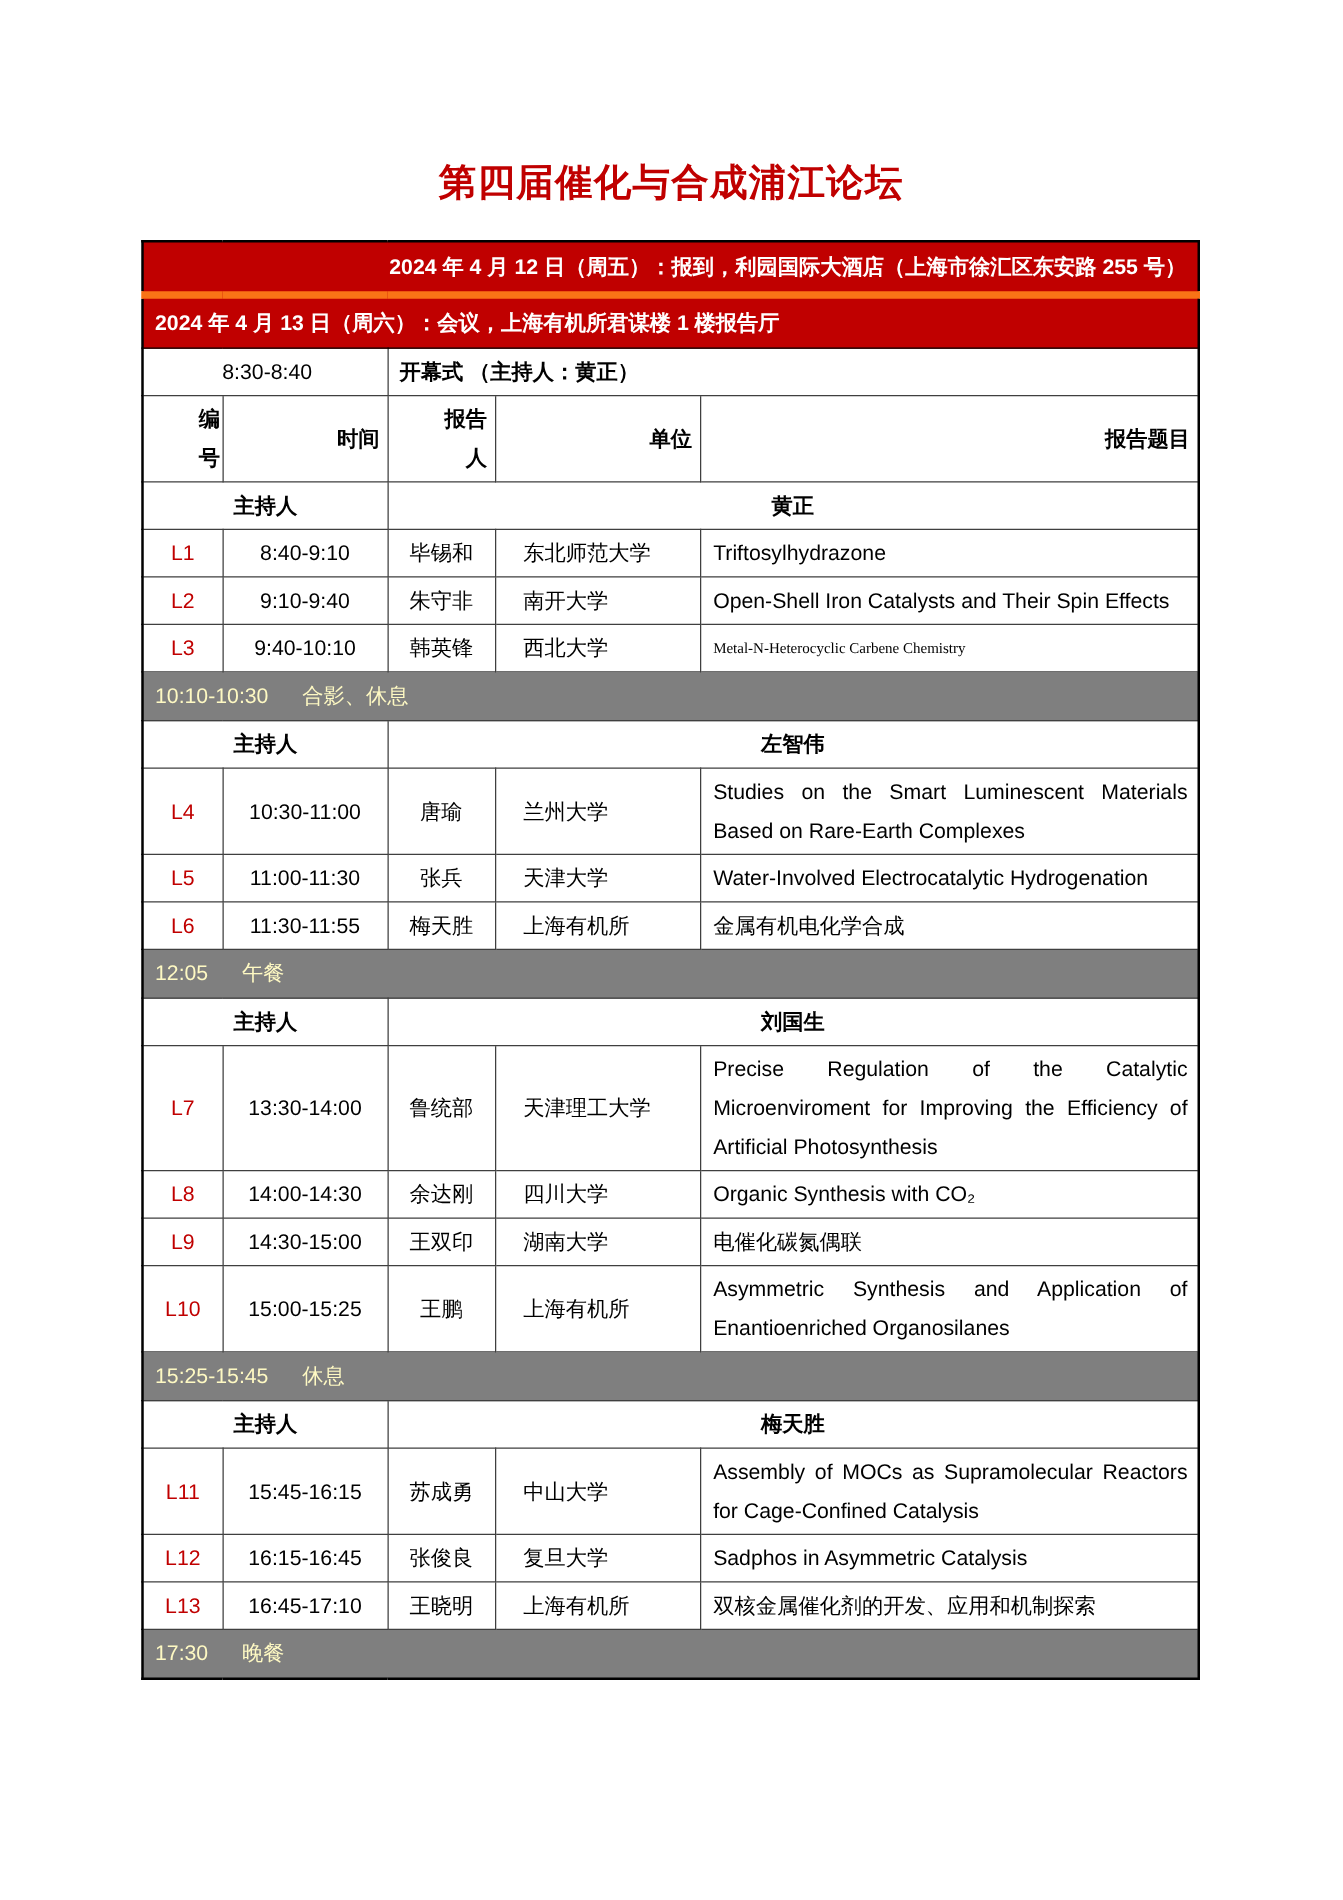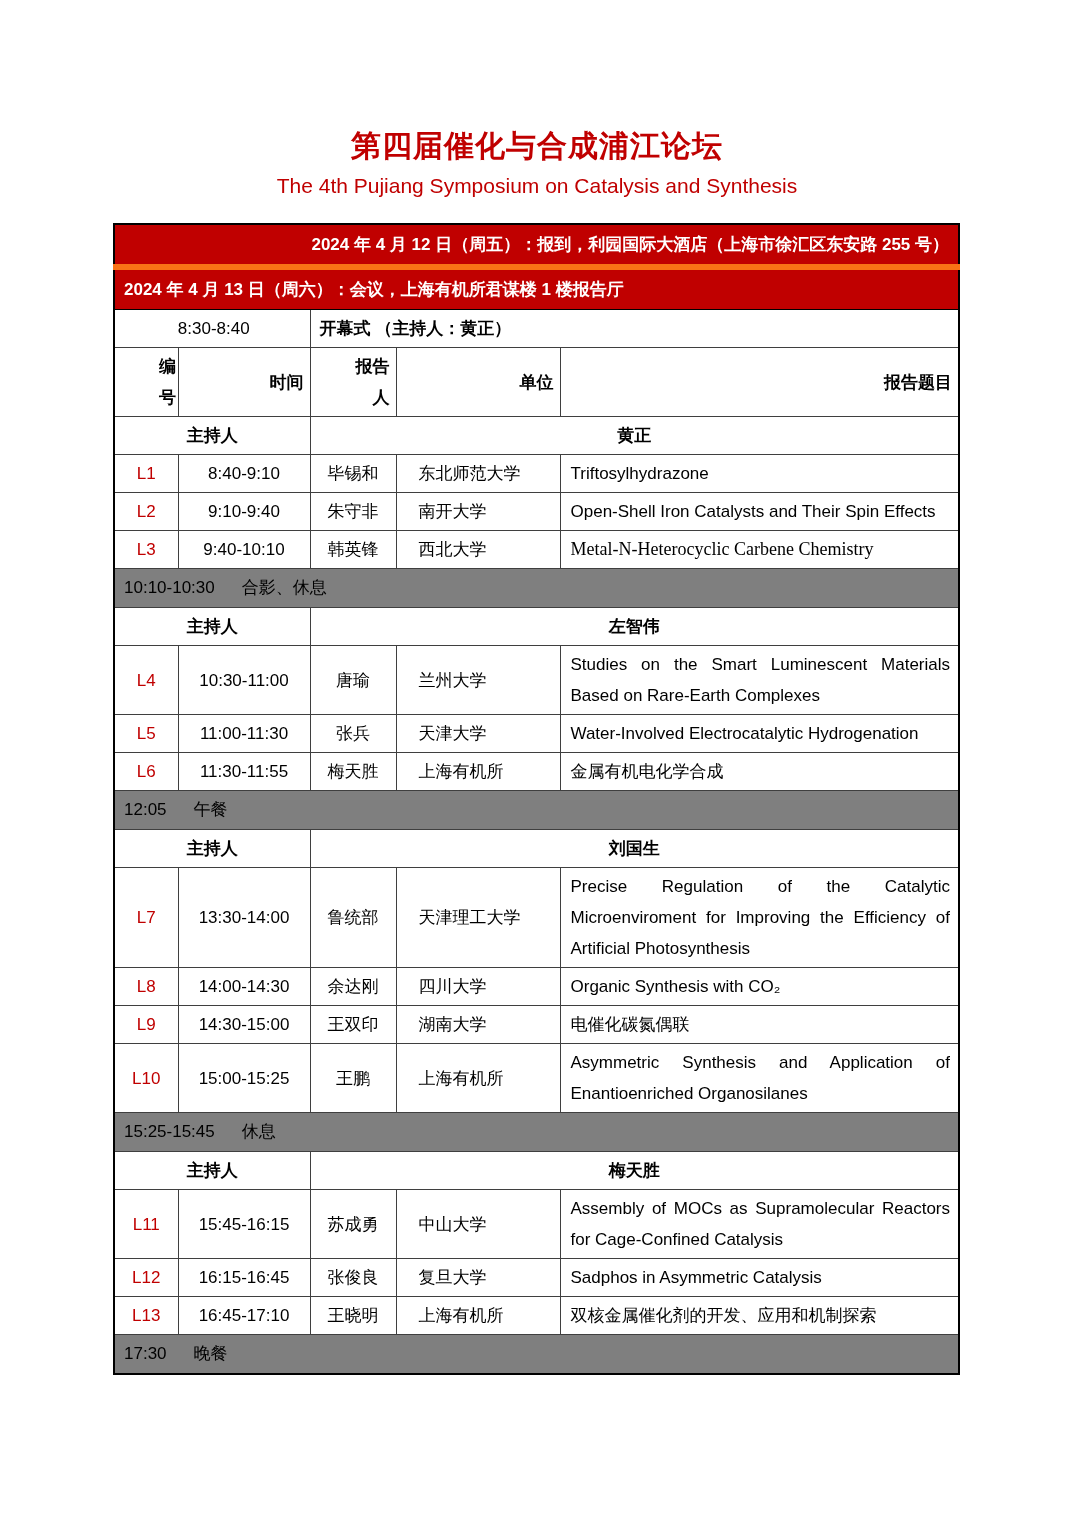--- a/index.html
+++ b/index.html
@@ -46,21 +46,21 @@
     font-weight: bold;
     padding: 5px 9px;
     line-height: 29px;
     border-color: #000;
   }
   tr.banner.first td { border-bottom: 6px solid #f97316; text-align: right; }
   tr.banner.second td { border-top: 5px solid #f9a8d4; }
   
   tr.break td {
     background: #7f7f7f;
-    color: #000000;
+    color: #fef9c3;
     padding: 4px 9px;
     line-height: 30px;
   }
   .break-label { margin-left: 27px; }
   
   td.opening-time { padding-left: 9px; text-align: center; }
   td.opening-label { font-weight: bold; padding-left: 9px; }
   
   tr.cols td { font-weight: bold; text-align: right; padding-left: 44px; }
   
@@ -68,28 +68,27 @@
   td.chair-name  { font-weight: bold; text-align: center; }
   
   td.talk-id   { color: #c00000; text-align: center; }
   td.talk-time { text-align: center; }
   td.talk-speaker { text-align: center; }
   td.talk-aff  { text-align: left; padding-left: 22px; }
   td.talk-title {
     text-align: justify;
     padding-left: 10px; padding-right: 8px; margin-left: 42px;
   }
-  td.talk-title.serif { font-family: "Liberation Serif", "DejaVu Serif", serif; font-size: 18px; }
+  td.talk-title.serif { font-family: "Liberation Serif", "DejaVu Serif", serif; font-size: 12px; }
 </style>
 </head>
 <body>
 
 <div class="page">
   <div class="doc-title">第四届催化与合成浦江论坛</div>
-  <div class="doc-subtitle">The 4th Pujiang Symposium on Catalysis and Synthesis</div>
 
   <table class="program">
     <colgroup>
       <col style="width:64px">
         <col style="width:132px">
         <col style="width:86px">
         <col style="width:164px">
         <col style="width:399px">
     </colgroup>
     <tbody>

